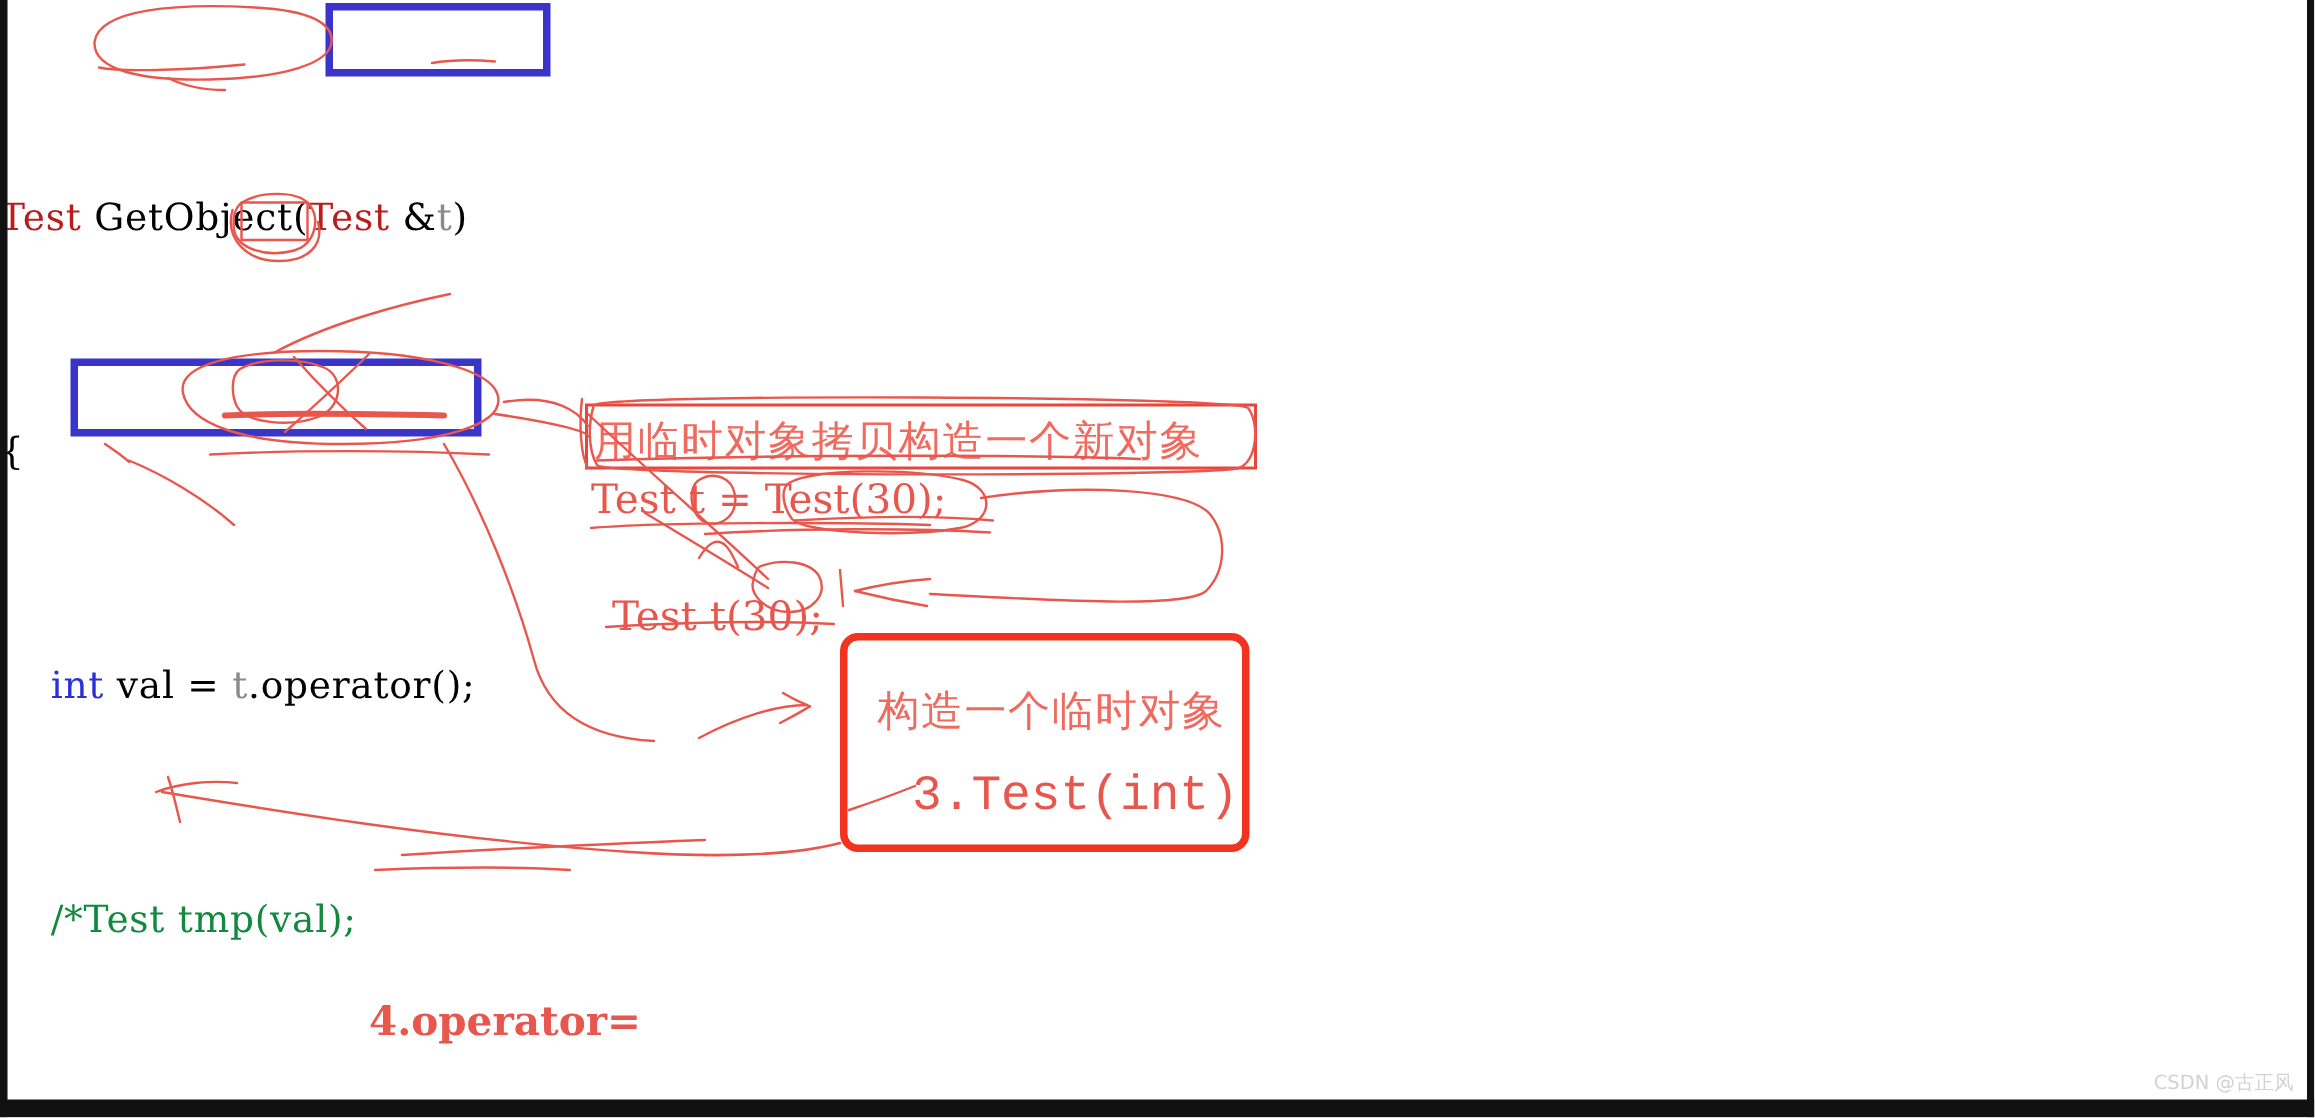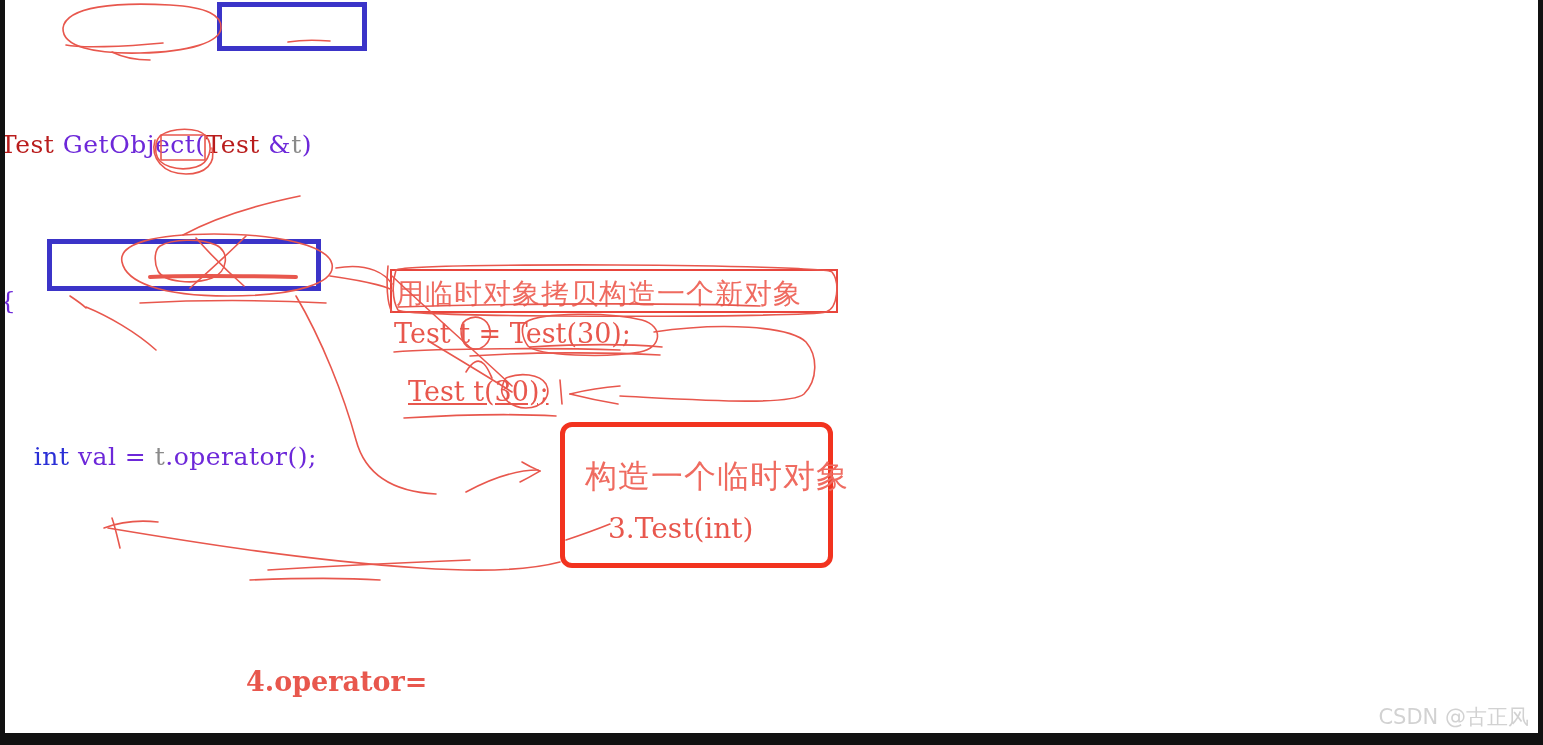--- a/index.html
+++ b/index.html
@@ -30,21 +30,21 @@
     font-family: "DejaVu Serif", "Liberation Serif", serif;
     font-size: 25px;
     line-height: 39px;
     letter-spacing: 0.5px;
     white-space: pre;
     color: #1b1b1b;
   }
   .ln { height: 39px; white-space: pre; }
   .t-type   { color: #b91c1c; }         
   .t-kw     { color: #2b30d6; }         
-  .t-plain  { color: #6d28d9; }
+  .t-plain  { color: #000000; }
   .t-param  { color: #8a8a8a; }         
   .t-comment{ color: #13893f; }
 
   
   .blue-box {
     position: absolute;
     border: 5px solid #3b34c8;
     box-sizing: border-box;
     pointer-events: none;
   }
@@ -77,23 +77,23 @@
     white-space: pre;
   }
   .ann-red-cn {
     font-family: "DejaVu Sans", "Liberation Sans", sans-serif;
     color: #ef6b60;
     white-space: pre;
   }
 
   #ann-note1-text { left: 396px; top: 275px; font-size: 28px; letter-spacing: 1px; }
   #ann-expr1      { left: 394px; top: 318px; font-size: 27px; }
-  #ann-expr2      { left: 408px; top: 376px; font-size: 27px; text-decoration: underline; }
-  #ann-note2-text { left: 585px; top: 455px; font-size: 32px; letter-spacing: 1px; }
-  #ann-note2-item { left: 608px; top: 512px; font-size: 28px; }
+  #ann-expr2      { left: 408px; top: 396px; font-size: 27px; }
+  #ann-note2-text { left: 585px; top: 455px; font-size: 28px; letter-spacing: 1px; }
+  #ann-note2-item { left: 608px; top: 512px; font-size: 33px; font-family: Liberation Mono, monospace; }
 
   
   #call-list {
     position: absolute;
     left: 246px;
     top: 587px;
     color: #e8574d;
     font-family: "DejaVu Serif", "Liberation Serif", serif;
     font-size: 27px;
     line-height: 38px;
@@ -114,21 +114,21 @@
     white-space: pre;
   }
 
   
   #watermark {
     position: absolute;
     right: 14px;
     bottom: 14px;
     color: #d2d2d2;
     font-family: "DejaVu Sans", "Liberation Sans", sans-serif;
-    font-size: 21px;
+    font-size: 13px;
     white-space: pre;
   }
 
   
   #scribbles {
     position: absolute;
     left: 0; top: 0;
     width: 1543px; height: 745px;
     pointer-events: none;
   }
@@ -147,20 +147,21 @@
 <div id="stage">
 
   <div class="code" id="code-block">
 
     <div class="ln"><span class="t-type">Test</span><span class="t-plain"> GetObject(</span><span class="t-type">Test</span><span class="t-plain"> &amp;</span><span class="t-param">t</span><span class="t-plain">)</span></div>
 
     <div class="ln"><span class="t-plain">{</span></div>
 
     <div class="ln">    <span class="t-kw">int</span><span class="t-plain"> val = </span><span class="t-param">t</span><span class="t-plain">.operator();</span></div>
 
+    <div class="ln">    <span class="t-comment">/*Test tmp(val);</span></div>
 
     
 
     
 
     
 
     
 
     

